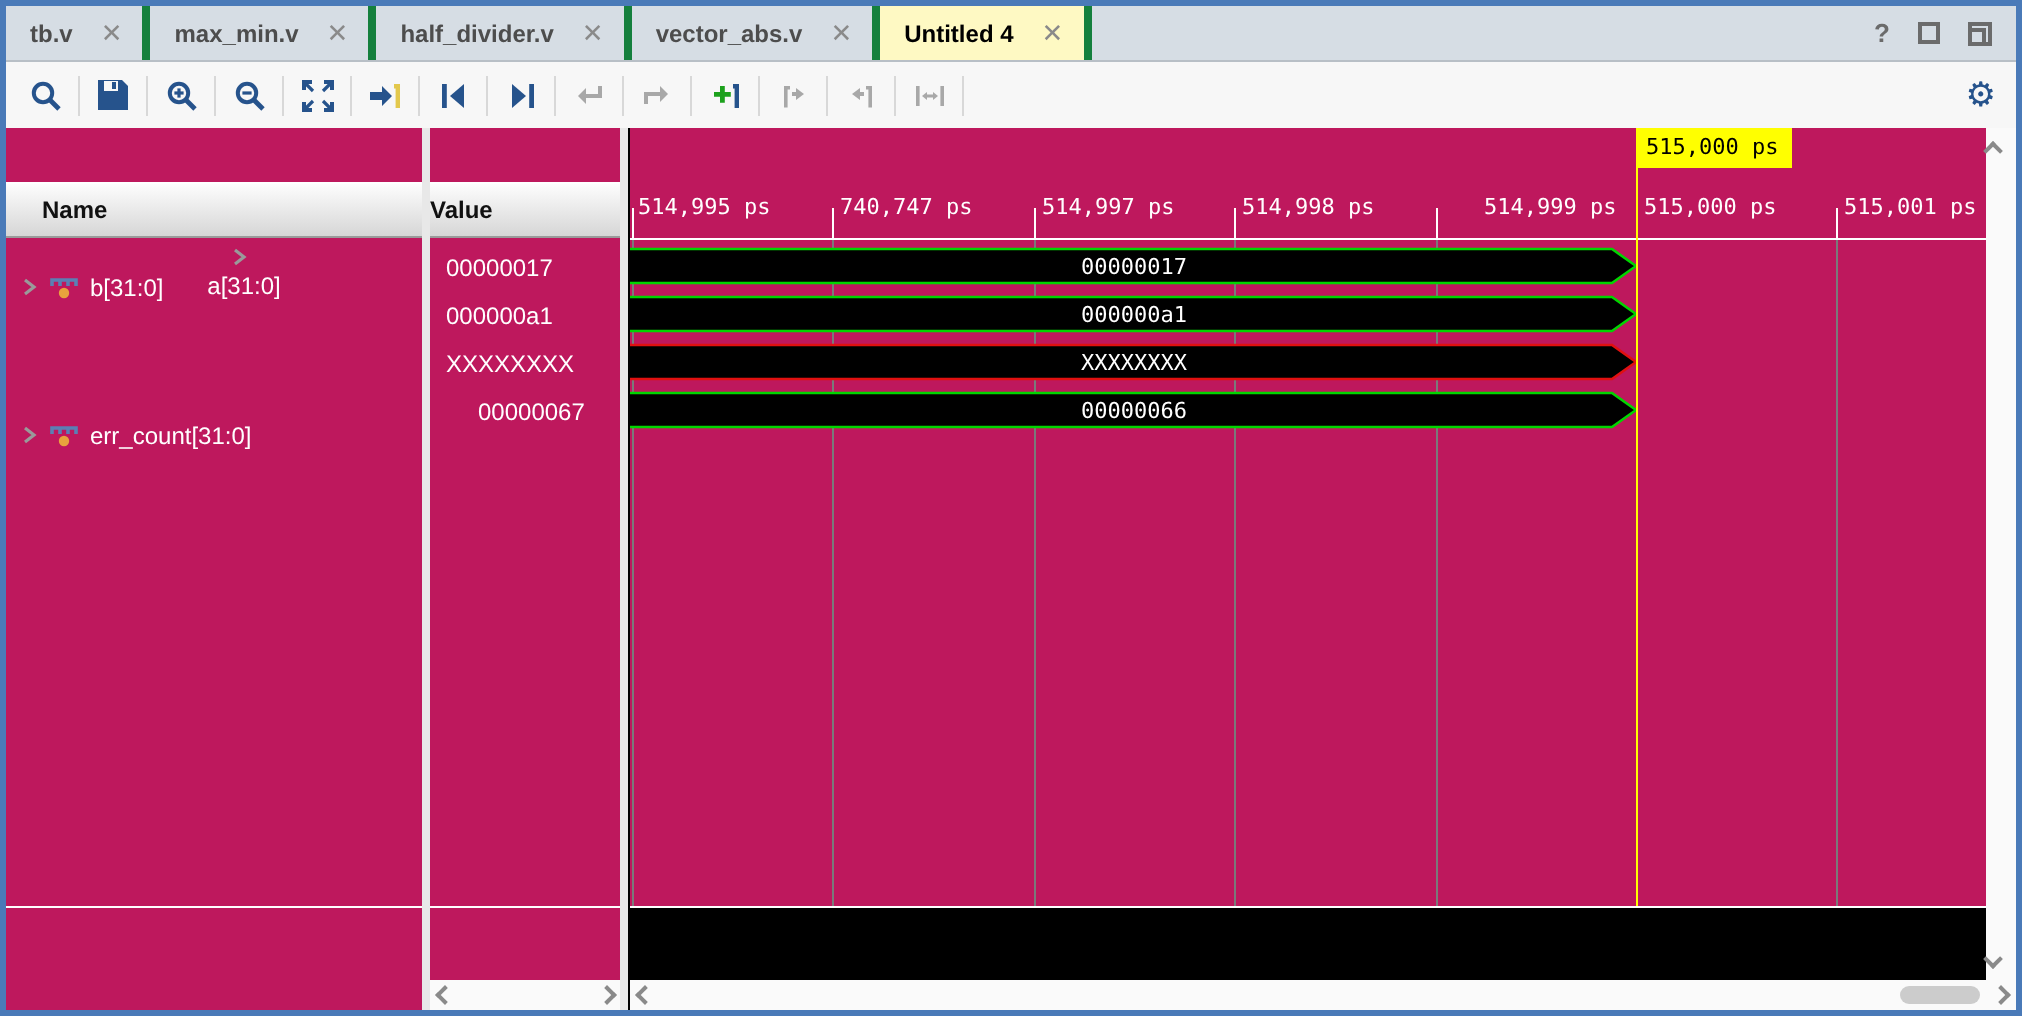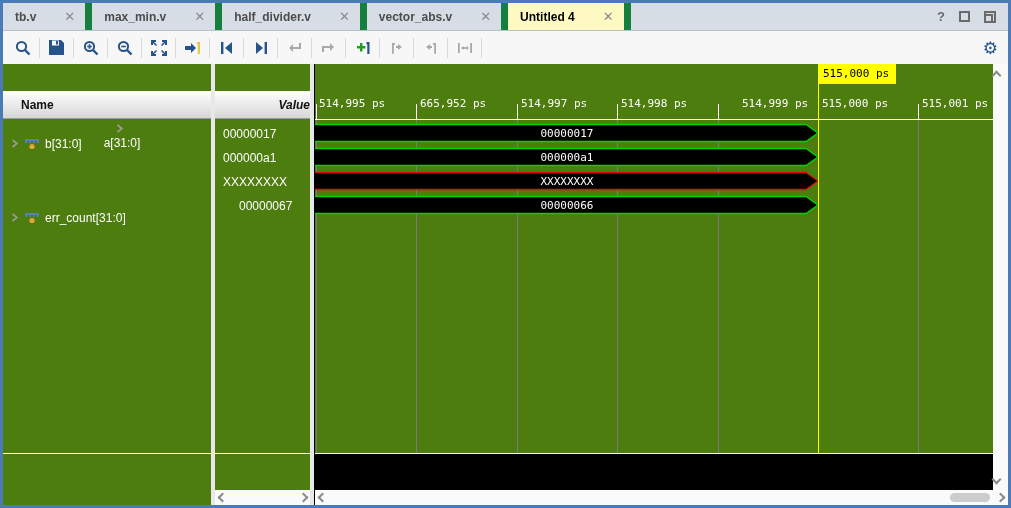--- a/index.html
+++ b/index.html
@@ -3,47 +3,47 @@
 <meta charset="utf-8">
 <style>
   * { margin:0; padding:0; box-sizing:border-box; }
   body { font-family:"Liberation Sans", sans-serif; background:#888; }
   .app {
     position:relative; width:1011px; height:508px;
     border:3px solid #4a7ab8; background:#fff; overflow:hidden;
   }
   
   .tabbar { height:28px; background:#d6dde4; display:flex; align-items:stretch; border-bottom:1px solid #b8bfc6; }
-  .tab { display:flex; align-items:center; gap:28px; padding:0 10px 0 12px;
-         font-size:12px; font-weight:bold; color:#4d4d4d; border-right:7px solid #15803d; cursor:default; }
+  .tab { display:flex; align-items:center; gap:14px; padding:0 10px 0 12px;
+         font-size:12px; font-weight:bold; color:#4d4d4d; border-right:4px solid #15803d; cursor:default; }
   .tab .tab-close { color:#8a8a8a; font-size:13px; font-weight:normal; }
   .tab.active { background:#fef9c3; color:#000; }
   .win-controls { margin-left:auto; display:flex; align-items:center; gap:14px; padding-right:12px; color:#6b6b6b; }
   .win-controls span { font-size:13px; }
   .wc-box { width:11px; height:11px; border:2px solid #6b6b6b; display:inline-block; }
   .wc-float { position:relative; width:12px; height:12px; border:2px solid #6b6b6b; display:inline-block; }
   .wc-float::after { content:""; position:absolute; right:1px; top:1px; width:5px; height:5px; border-top:2px solid #6b6b6b; border-right:2px solid #6b6b6b; }
   
   .toolbar { height:33px; background:#f7f7f7; display:flex; align-items:center; padding-left:6px; }
   .tbtn { width:27px; height:24px; display:flex; align-items:center; justify-content:center; color:#26538c; }
   .tbtn.gray { color:#a8a8a8; }
   .tsep { width:1px; height:20px; background:#d8d8d8; margin:0 3px; }
   .gear-btn { margin-left:auto; margin-right:10px; font-size:17px; color:#26538c; font-family:"DejaVu Sans", sans-serif; }
   
   .content { position:relative; width:1005px; height:441px; background:#000; }
-  .panel { position:absolute; top:0; height:441px; background:#4d7c0f; overflow:hidden; }
+  .panel { position:absolute; top:0; height:441px; background:#be185d; overflow:hidden; }
   .names-panel  { left:0;   width:232px;text-align:right; }
   .values-panel { left:212px; width:95px; }
   .wave-panel   { left:312px; width:678px; }
   .pdivider { position:absolute; top:0; height:441px; width:4px; background:#e8e8e8; }
   .hdr { position:absolute; top:27px; left:0; right:0; height:28px;
          background:linear-gradient(#fdfdfd,#d6d6d6); border-top:1px solid #fff; border-bottom:1px solid #9a9a9a;
          display:flex; align-items:center; font-size:12px; font-weight:bold; color:#111; }
   .names-panel .hdr { padding-left:18px; }
-  .values-panel .hdr { justify-content:flex-end;font-style:italic; }
+  .values-panel .hdr { justify-content:flex-start; }
   .sig-row { position:absolute; left:0; right:0; height:24px; display:flex; align-items:center; color:#fff; font-size:12px; }
   .sig-row .twisty { margin:0 6px 0 8px; color:#9a9a9a; }
   .sig-row .sig-label { margin-left:6px; }
   .val-row { position:absolute; left:8px; color:#fff; font-size:12px; height:24px; display:flex; align-items:center; }
   .bottom-line { position:absolute; left:0; right:0; top:389px; height:1px; background:#fff; }
   
   .hscroll { position:absolute; left:0; right:0; top:426px; height:15px; background:#fafafa; display:flex; align-items:center; justify-content:space-between; }
   .scroll-arrow { color:#8a8a8a; width:14px; height:14px; display:flex; align-items:center; justify-content:center; }
   .hthumb { position:absolute; top:3px; height:9px; width:40px; background:#cccccc; border-radius:5px; }
   .vscroll { position:absolute; left:990px; top:0; width:15px; height:426px; background:#fafafa; }
@@ -284,21 +284,21 @@
 
       <div class="cursor-box">515,000 ps</div>
 
       <div class="axis-tick" style="left:1px;"></div>
       <div class="axis-tick" style="left:101px;"></div>
       <div class="axis-tick" style="left:202px;"></div>
       <div class="axis-tick" style="left:302px;"></div>
       <div class="axis-tick" style="left:403px;"></div>
       <div class="axis-tick" style="left:603px;"></div>
       <div class="axis-label" style="left:4px;">514,995 ps</div>
-      <div class="axis-label" style="left:105px;">665,952 ps</div>
+      <div class="axis-label" style="left:105px;">740,747 ps</div>
       <div class="axis-label" style="left:206px;">514,997 ps</div>
       <div class="axis-label" style="left:306px;">514,998 ps</div>
       <div class="axis-label" style="left:407px;margin-left:20px;">514,999 ps</div>
       <div class="axis-label" style="left:507px;">515,000 ps</div>
       <div class="axis-label" style="left:607px;">515,001 ps</div>
       <div class="axis-base"></div>
 
       <div class="gridline" style="left:1px;"></div>
       <div class="gridline" style="left:101px;"></div>
       <div class="gridline" style="left:202px;"></div>

